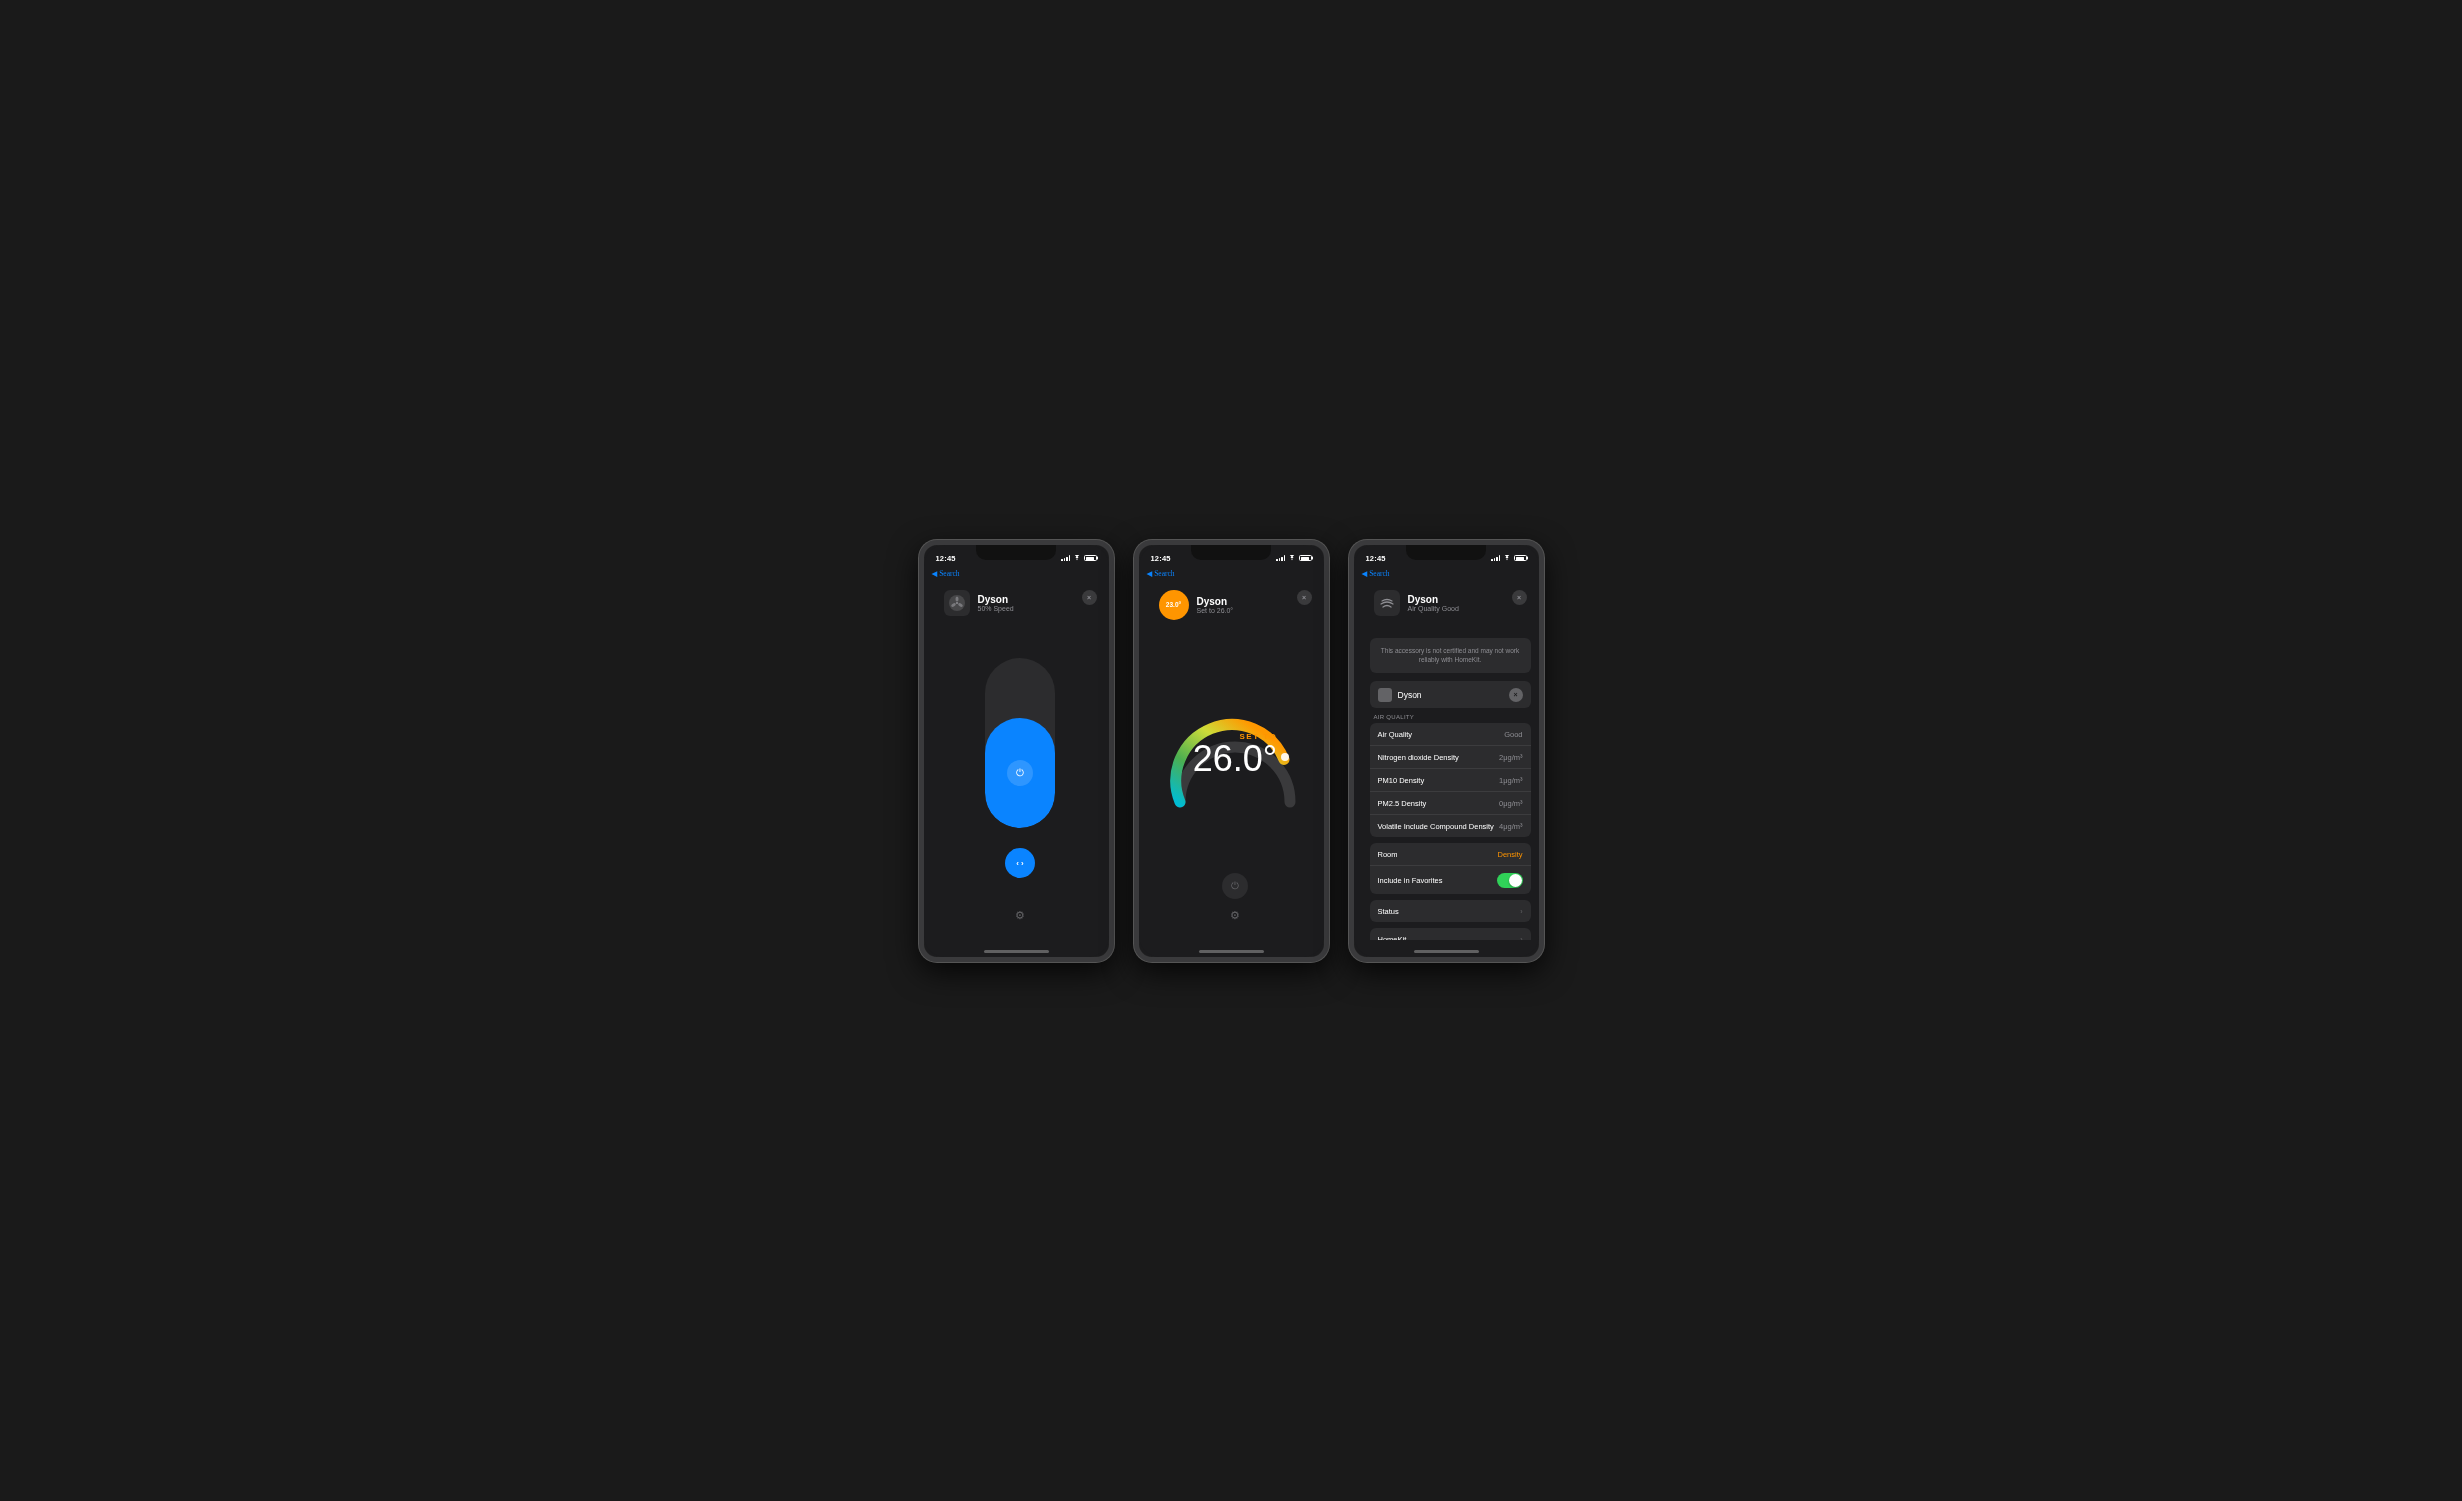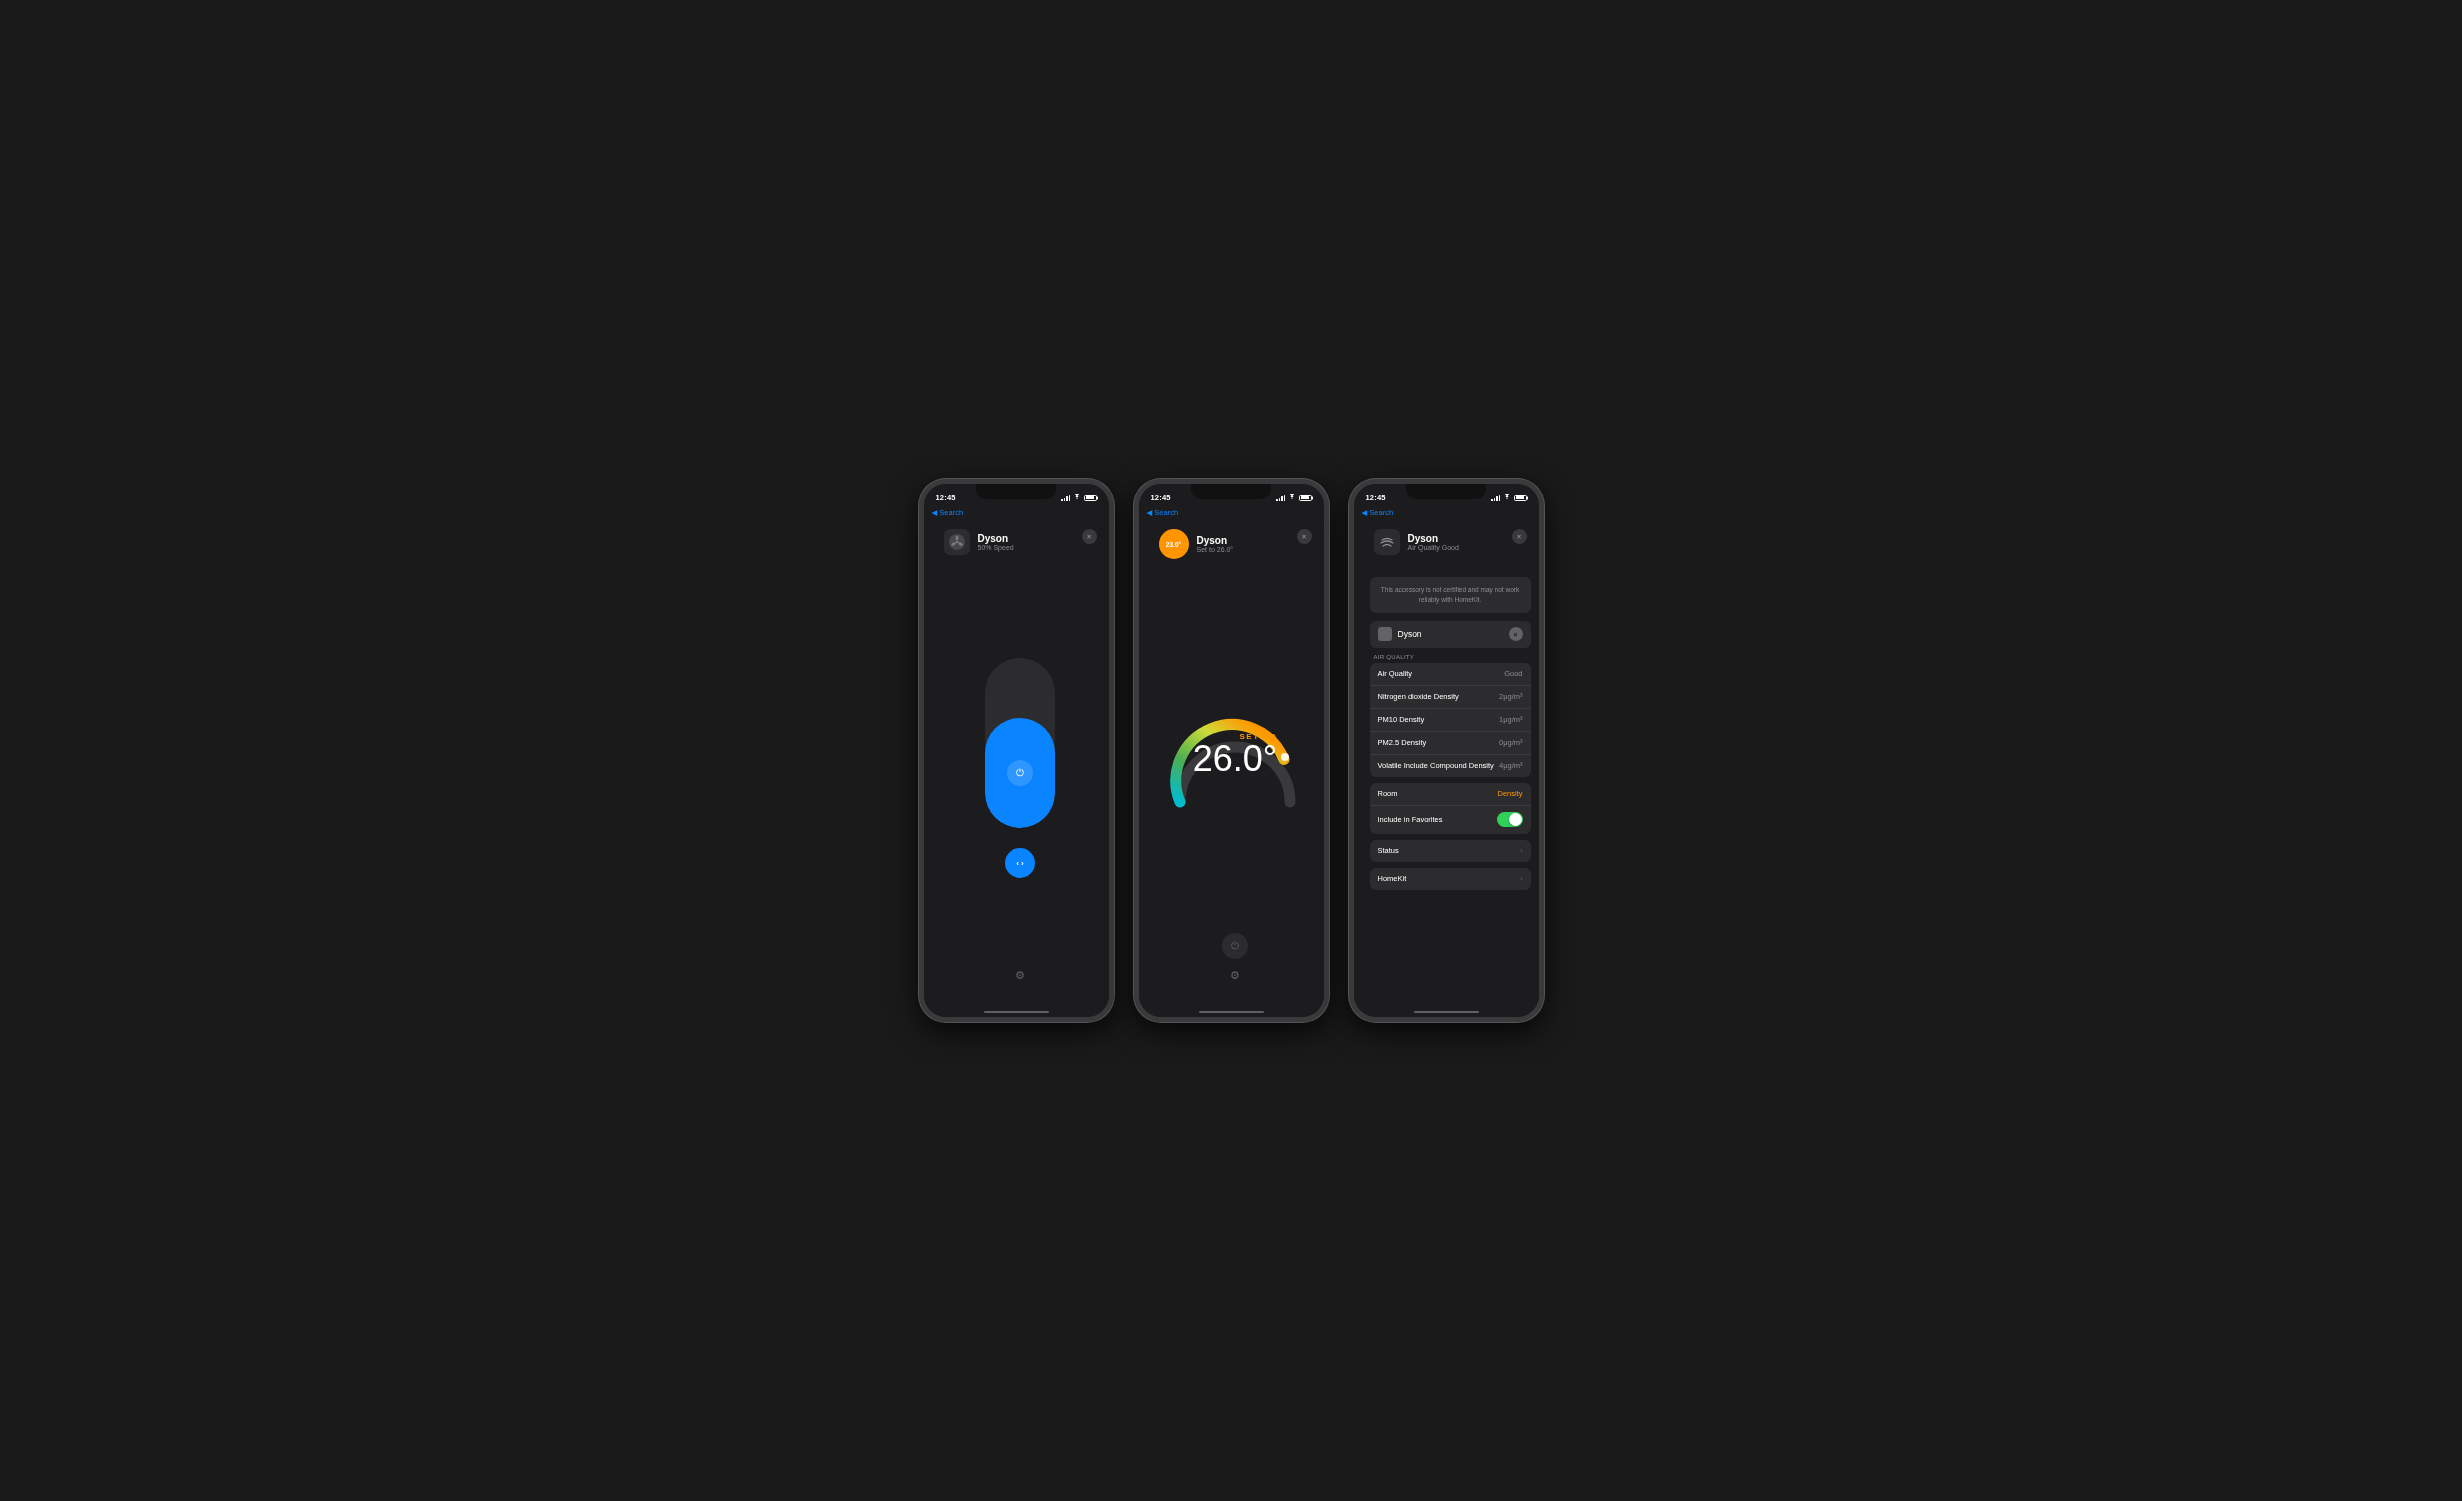--- a/index.html
+++ b/index.html
@@ -10,23 +10,23 @@
       align-items: center;
       min-height: 100vh;
       font-family: -apple-system, BlinkMacSystemFont, 'SF Pro Display', 'Helvetica Neue', sans-serif;
       gap: 20px;
       padding: 20px;
     }
 
     
     .phone {
       width: 195px;
-      height: 543px;
+      height: 422px;
       background: #1c1c1e;
-      border-radius: 27px;
+      border-radius: 18px;
       border: 5px solid #3a3a3c;
       box-shadow: 0 0 0 1px #555, 0 10px 30px rgba(0,0,0,0.8), inset 0 0 0 0.5px #222;
       position: relative;
       overflow: hidden;
       flex-shrink: 0;
     }
 
     
     .phone::before {
       content: '';
@@ -133,20 +133,21 @@
       background: #fff;
       border-radius: 0.5px;
     }
 
     
     .nav-bar {
       display: flex;
       align-items: flex-start;
       padding: 2px 8px 4px;
       flex-shrink: 0;
+      font-family: Liberation Serif, serif;
     }
 
     .nav-back {
       color: #0a84ff;
       font-size: 7.5px;
       display: flex;
       align-items: center;
       gap: 2px;
     }
 

